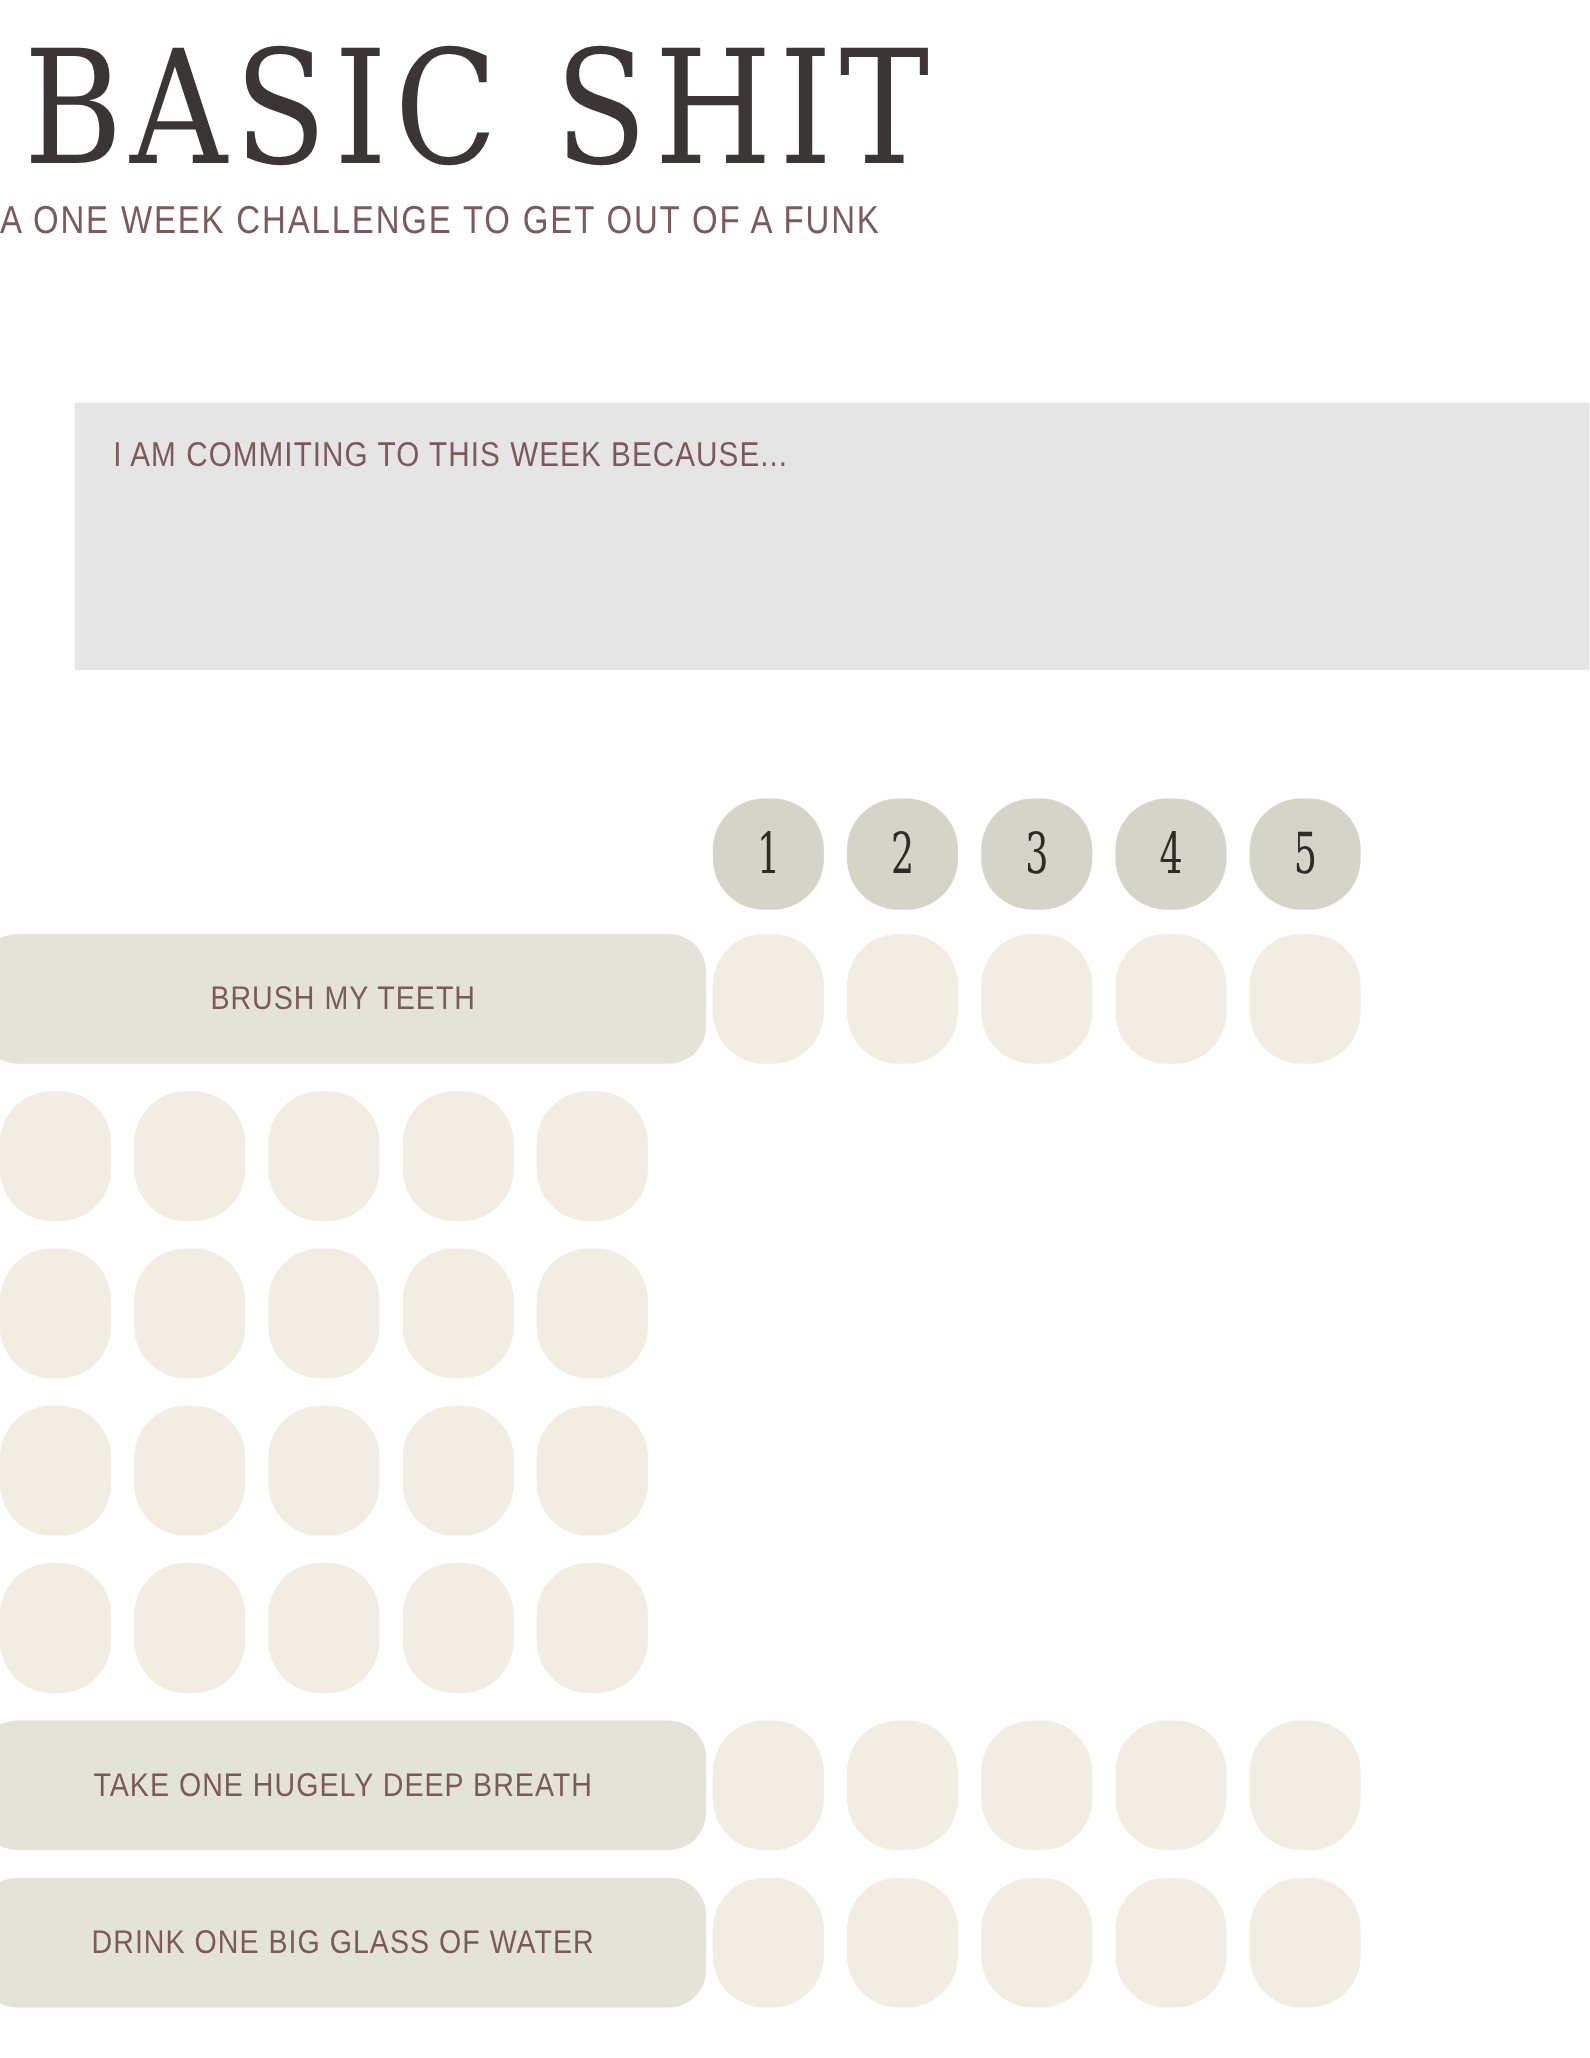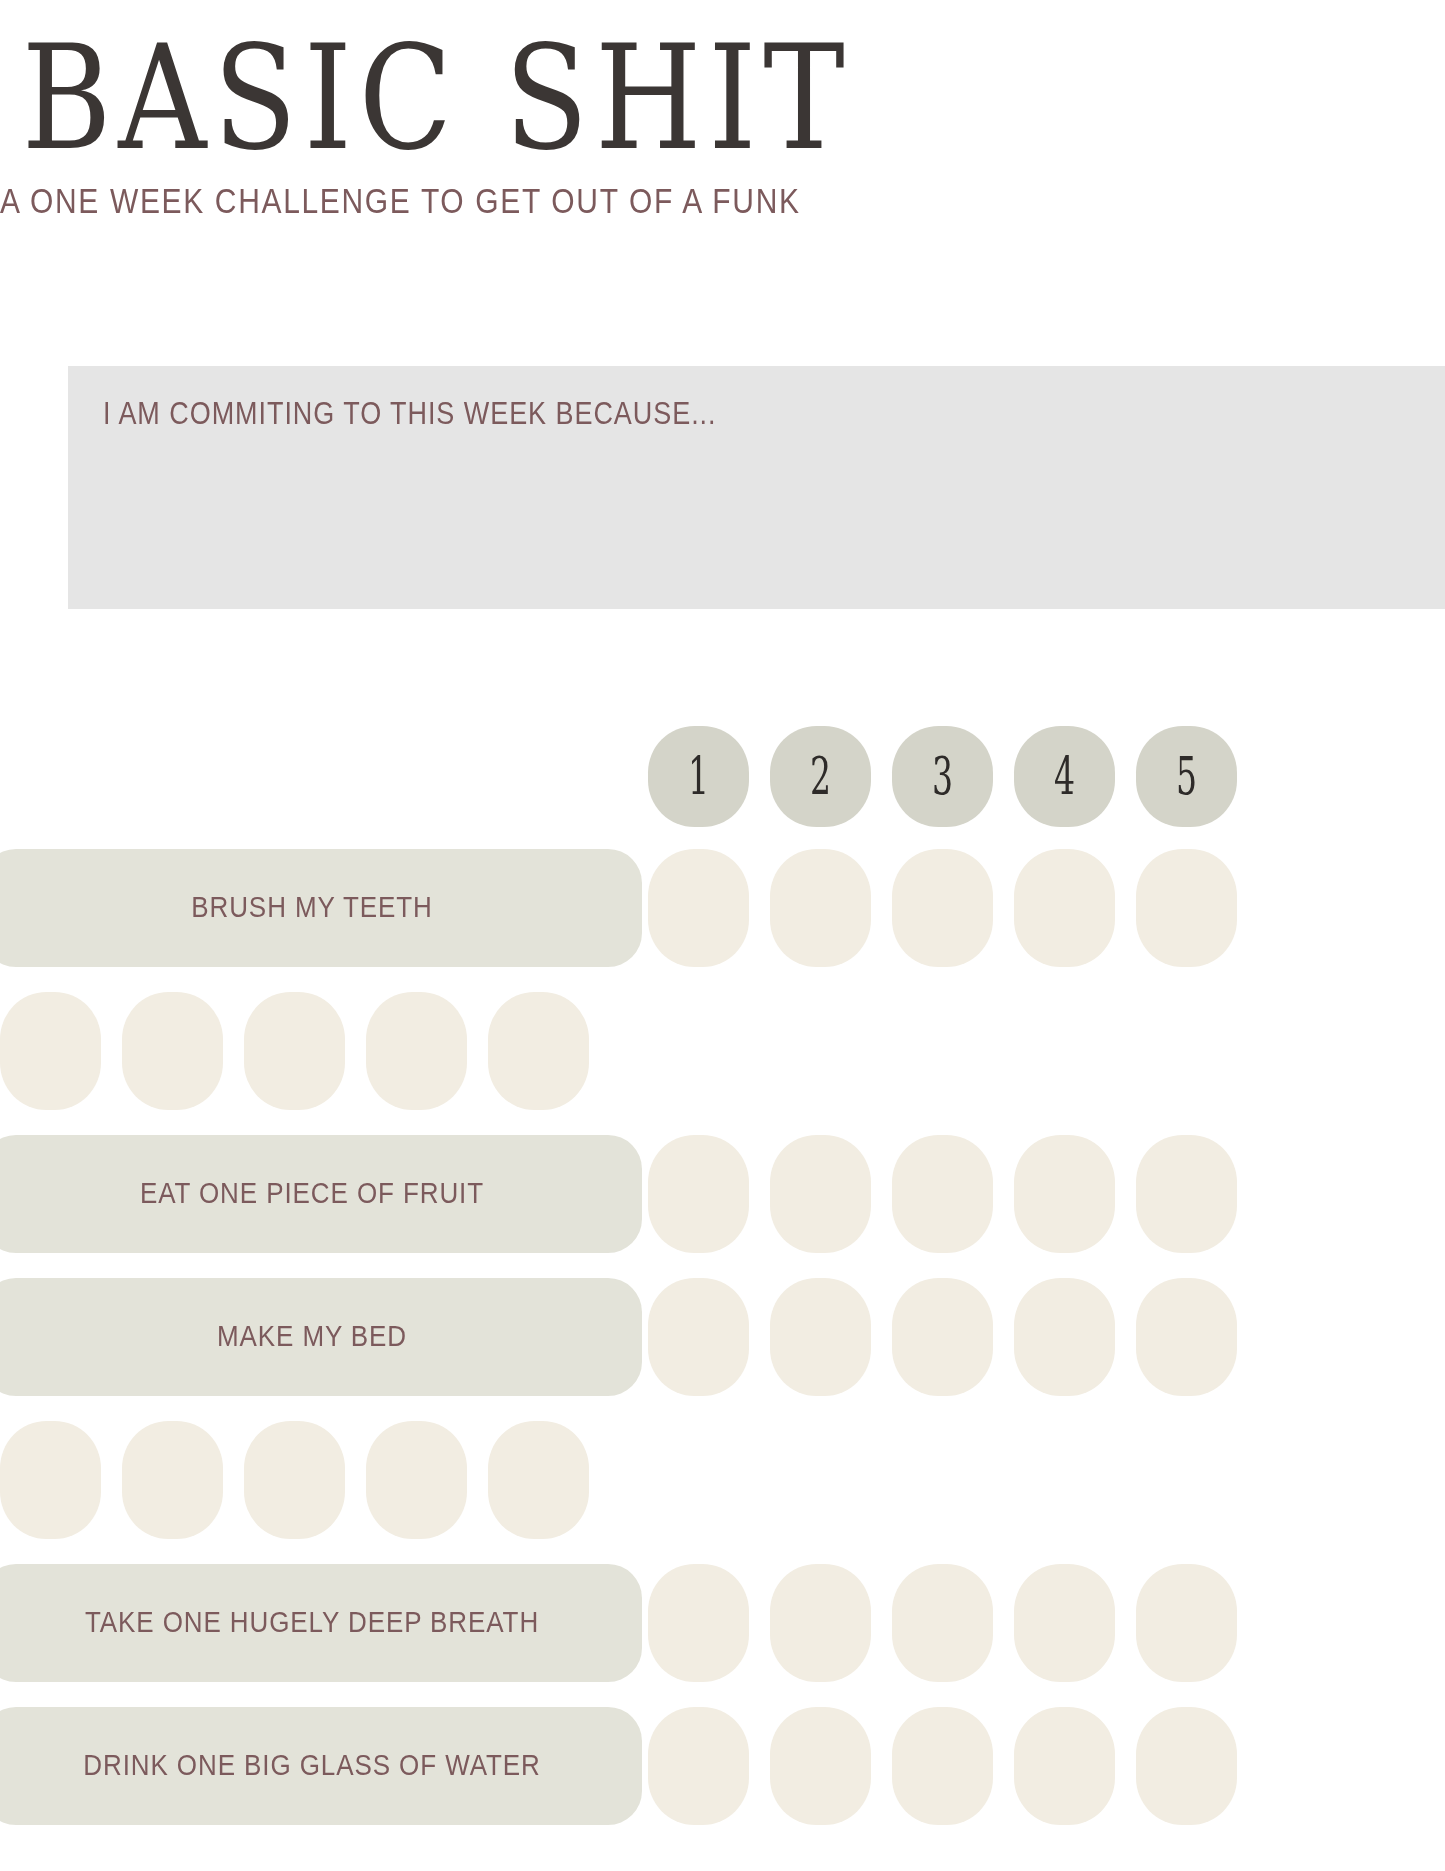--- a/index.html
+++ b/index.html
@@ -221,43 +221,29 @@
     <div class="grid-row">
       <div class="days-cell">
         <div class="check-cell"></div>
         <div class="check-cell"></div>
         <div class="check-cell"></div>
         <div class="check-cell"></div>
         <div class="check-cell"></div>
       </div>
     </div>
     <div class="grid-row">
-      <div class="label-cell">
-        <div class="task-pill">
-          <div class="task-text">
-            <div>EAT ONE PIECE OF FRUIT</div>
-          </div>
-        </div>
-      </div>
-      <div class="days-cell">
-        <div class="check-cell"></div>
-        <div class="check-cell"></div>
-        <div class="check-cell"></div>
-        <div class="check-cell"></div>
-        <div class="check-cell"></div>
-      </div>
-    </div>
-    <div class="grid-row">
-      <div class="label-cell">
-        <div class="task-pill">
-          <div class="task-text">
-            <div>MAKE MY BED</div>
-          </div>
-        </div>
-      </div>
+      <div class="days-cell">
+        <div class="check-cell"></div>
+        <div class="check-cell"></div>
+        <div class="check-cell"></div>
+        <div class="check-cell"></div>
+        <div class="check-cell"></div>
+      </div>
+    </div>
+    <div class="grid-row">
       <div class="days-cell">
         <div class="check-cell"></div>
         <div class="check-cell"></div>
         <div class="check-cell"></div>
         <div class="check-cell"></div>
         <div class="check-cell"></div>
       </div>
     </div>
     <div class="grid-row">
       <div class="days-cell">

